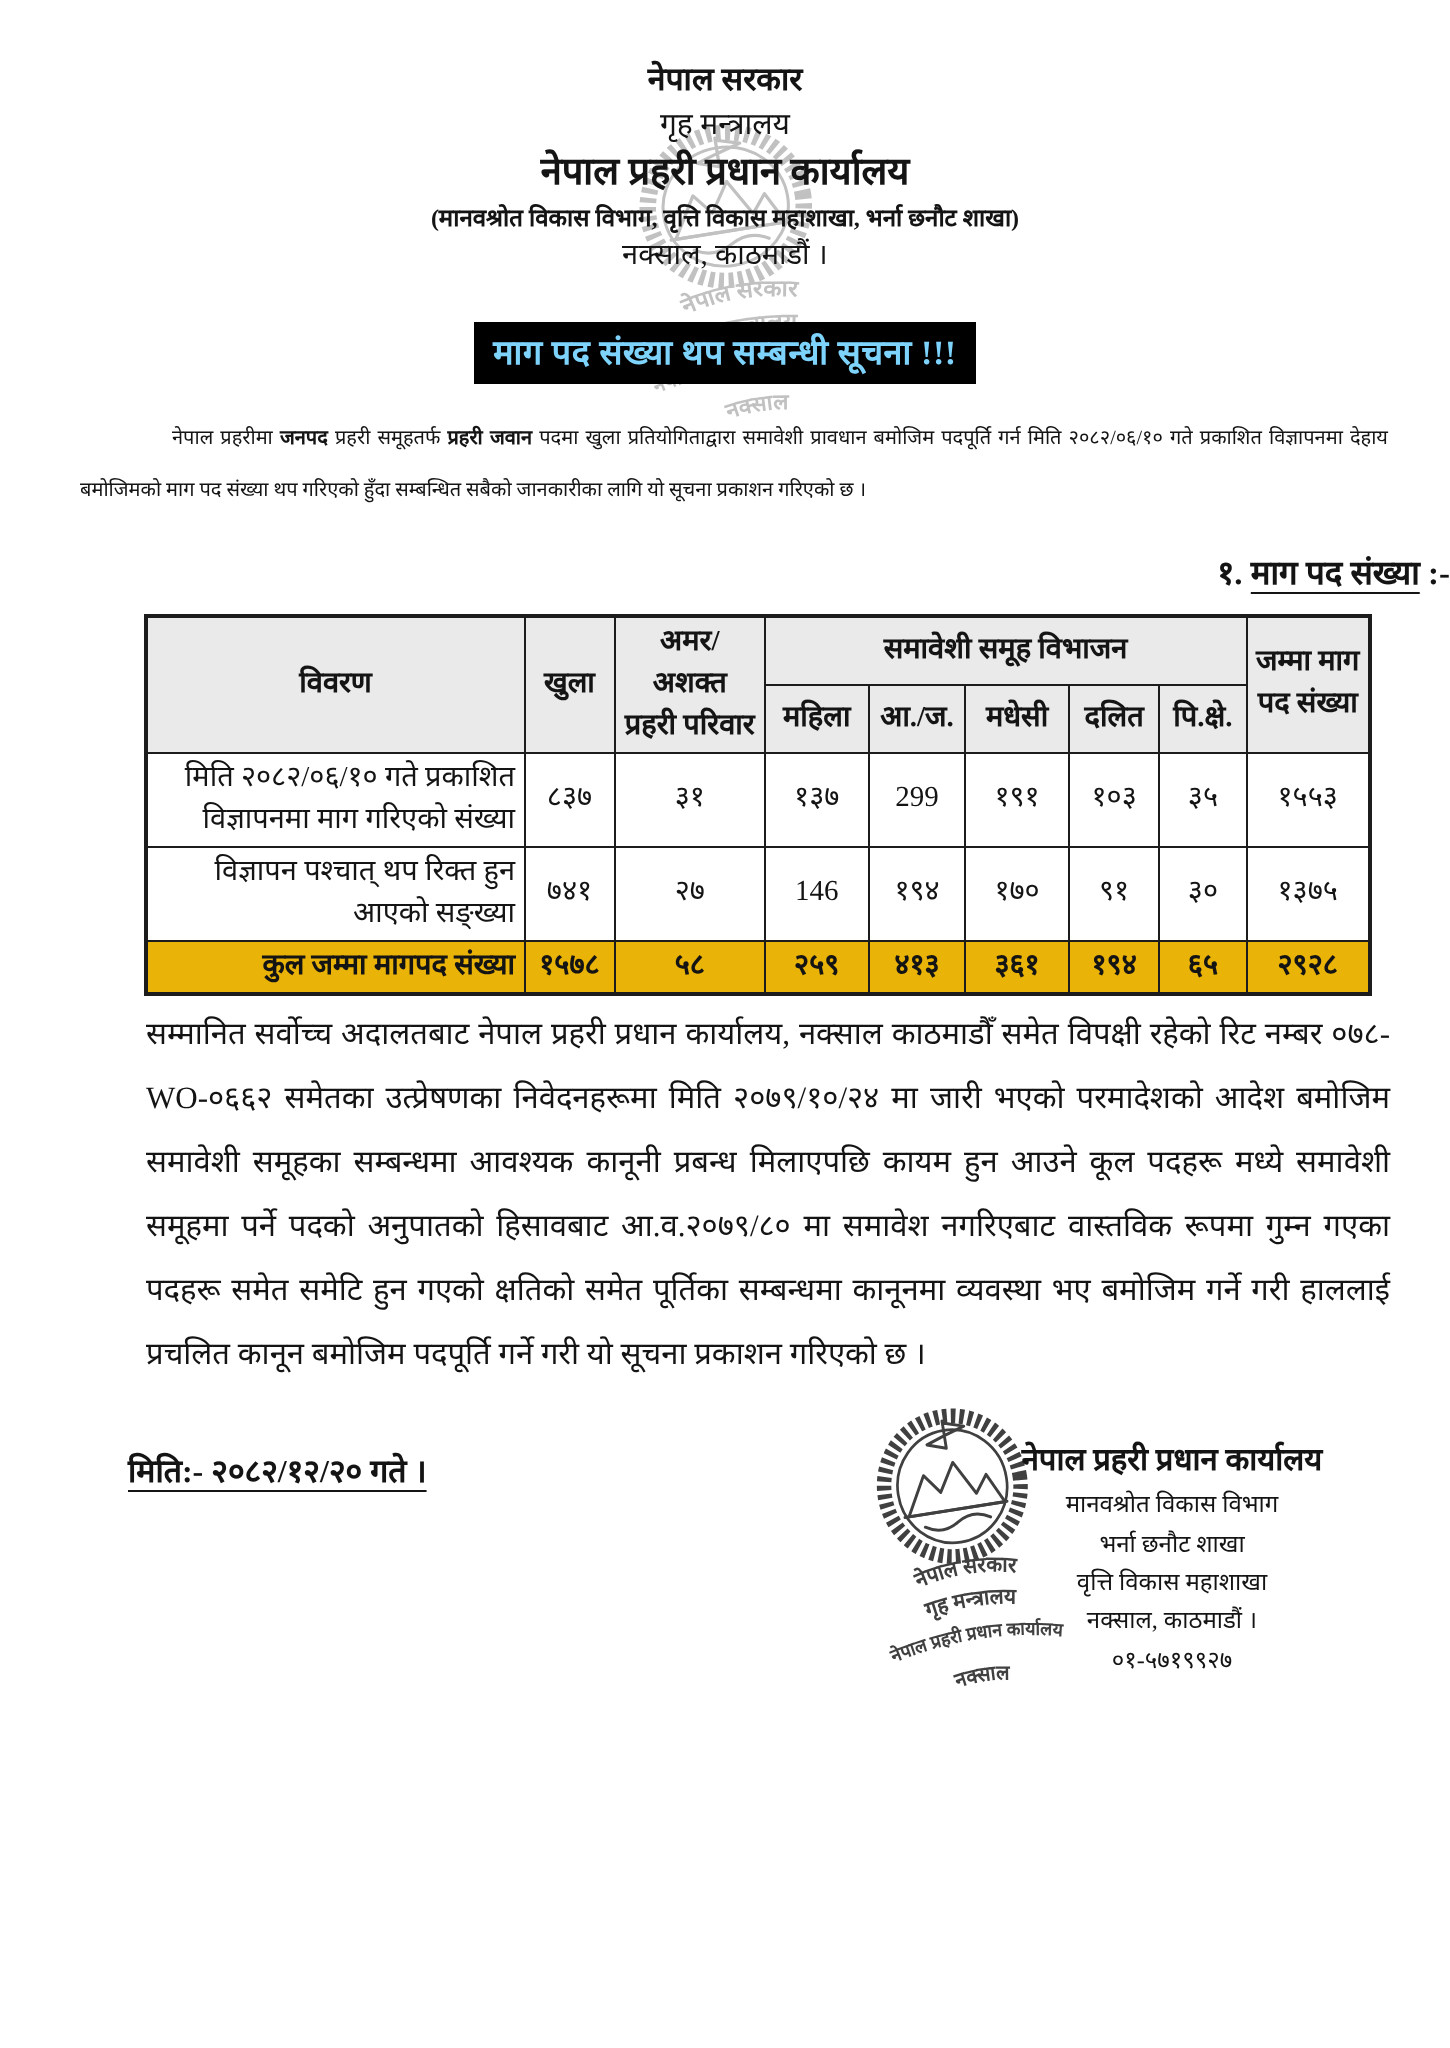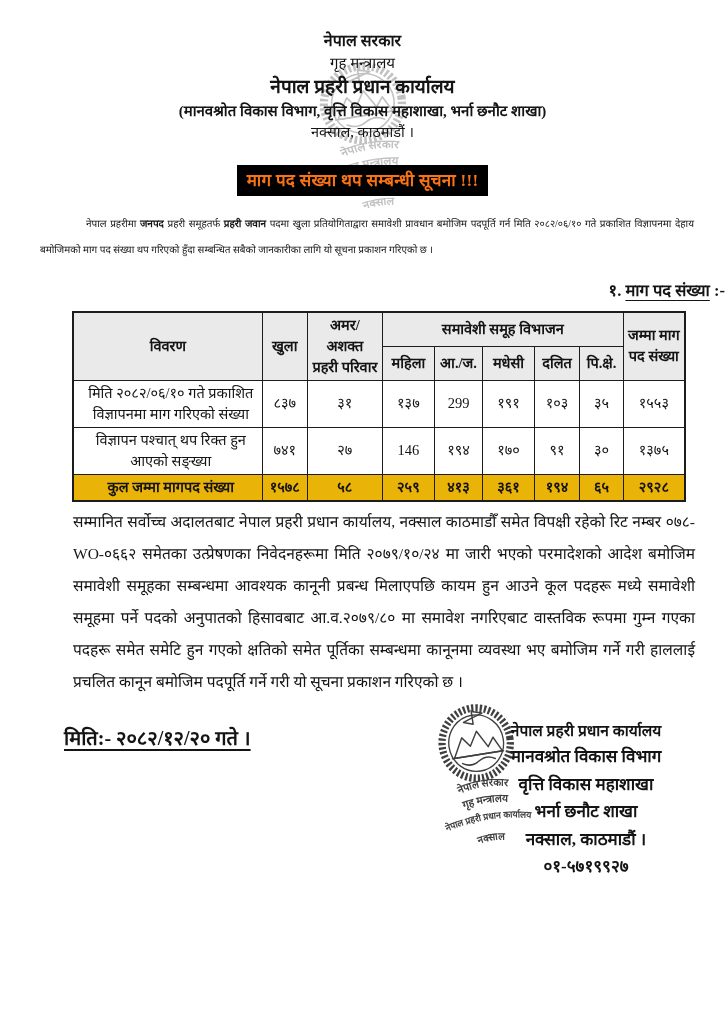--- a/index.html
+++ b/index.html
@@ -6,48 +6,48 @@
   .page {
     position:relative; width:725px; height:1024px; margin:0 auto;
     background:#ffffff; overflow:hidden; color:#141414;
     font-family:"Liberation Serif","DejaVu Serif",serif;
   }
   
   .letterhead { position:relative; z-index:2; text-align:center; padding-top:30px; line-height:1.42; }
   .lh-govt    { font-size:16px; font-weight:bold; }
   .lh-ministry{ font-size:15px; }
   .lh-office  { font-size:19px; font-weight:bold; }
-  .lh-dept    { font-size:15px; font-weight:bold; }
+  .lh-dept    { font-size:12px; font-weight:bold; }
   .lh-addr    { font-size:14.5px; }
   
   .banner-row { position:relative; z-index:2; text-align:center; margin-top:22px; }
-  .banner { display:inline-block; background:#000; color:#f97316; font-weight:bold;
+  .banner { display:inline-block; background:#000; color:#7dd3fc; font-weight:bold;
             font-size:17px; padding:3px 10px 5px 10px; letter-spacing:.3px; }
   
   .para1 { margin:15px 31px 0 40px; text-align:justify; font-size:10px;
            line-height:26px; text-indent:46px; }
   .para2 { margin:4px 30px 16px 73px; text-align:justify; font-size:15.5px; line-height:32px; }
   .sec-head { margin:15px 0 0 40px; font-size:16.5px; font-weight:bold;text-align:right; }
   .sec-head .u { text-decoration:underline; text-underline-offset:4px; }
   
   table.vacancy { border-collapse:collapse; margin:10px 0 0 72px; width:614px;
                   font-size:14.5px; border:2px solid #1c1c1c; }
   table.vacancy th, table.vacancy td { border:1px solid #1c1c1c; padding:2px 4px;
                   text-align:center; vertical-align:middle; line-height:1.45; }
   table.vacancy thead th { background:#eaeaea; font-weight:bold; }
-  table.vacancy td.desc { text-align:center; padding-left:10px; }
+  table.vacancy td.desc { text-align:right; padding-left:10px; }
   table.vacancy tr.data td { height:40px; }
   table.vacancy tr.total td { background:#eab308; font-weight:bold; }
   
-  .date-line { position:absolute; left:64px; top:724px; font-size:20px; font-weight:bold;
+  .date-line { position:absolute; left:64px; top:724px; font-size:16px; font-weight:bold;
                text-decoration:underline; text-underline-offset:4px; z-index:2; }
   .sig-block { position:absolute; left:488px; top:718px; width:196px; text-align:center;
                z-index:2; line-height:1.62; }
   .sig-office { font-size:15.5px; font-weight:bold; }
-  .sig-line   { font-size:17px;font-weight:bold; }
+  .sig-line   { font-size:12px; }
   
   .stamp { position:absolute; }
   .stamp .wreath { fill:none; stroke:currentColor; stroke-width:7; stroke-dasharray:2.2 1.9; }
   .stamp .ring   { fill:none; stroke:currentColor; stroke-width:1.3; }
   .stamp .art    { fill:none; stroke:currentColor; stroke-width:1.4; stroke-linejoin:round; stroke-linecap:round; }
   .stamp text    { fill:currentColor; font-weight:bold; text-anchor:middle;
                    font-family:"Liberation Serif","DejaVu Serif",serif; }
   .stamp .t1 { font-size:10px; } .stamp .t2 { font-size:10px; }
   .stamp .t3 { font-size:8.6px; } .stamp .t4 { font-size:9.5px; }
   .watermark { left:298px; top:58px; width:142px; height:168px; color:#8f8f8f;
@@ -183,19 +183,19 @@
     </defs>
     <text class="t1"><textPath href="#sg-a1" startOffset="50%">नेपाल सरकार</textPath></text>
     <text class="t2"><textPath href="#sg-a2" startOffset="50%">गृह मन्त्रालय</textPath></text>
     <text class="t3"><textPath href="#sg-a3" startOffset="50%">नेपाल प्रहरी प्रधान कार्यालय</textPath></text>
     <text class="t4"><textPath href="#sg-a4" startOffset="50%">नक्साल</textPath></text>
   </svg>
 
   <div class="sig-block">
     <div class="sig-office">नेपाल प्रहरी प्रधान कार्यालय</div>
     <div class="sig-line">मानवश्रोत विकास विभाग</div>
+    <div class="sig-line">भर्ना छनौट शाखा</div>
     <div class="sig-line">वृत्ति विकास महाशाखा</div>
-    <div class="sig-line">भर्ना छनौट शाखा</div>
     <div class="sig-line">नक्साल, काठमाडौं ।</div>
     <div class="sig-line">०१-५७१९९२७</div>
   </div>
 
 </div>
 
 </body></html>

